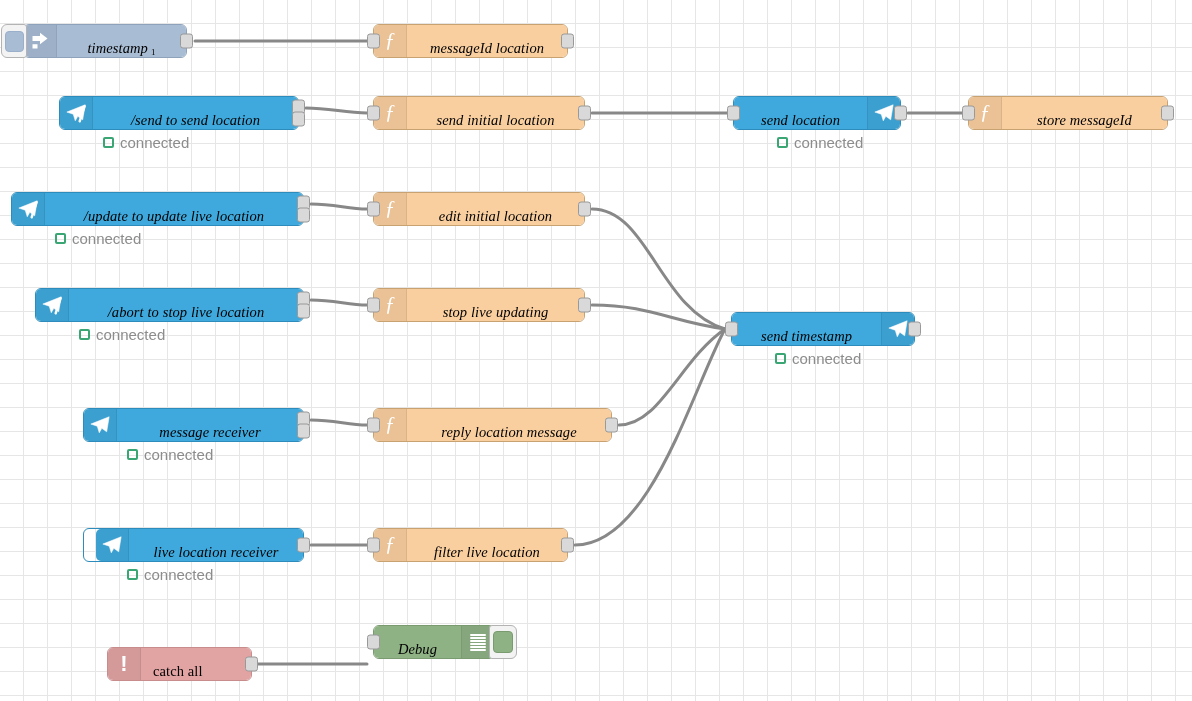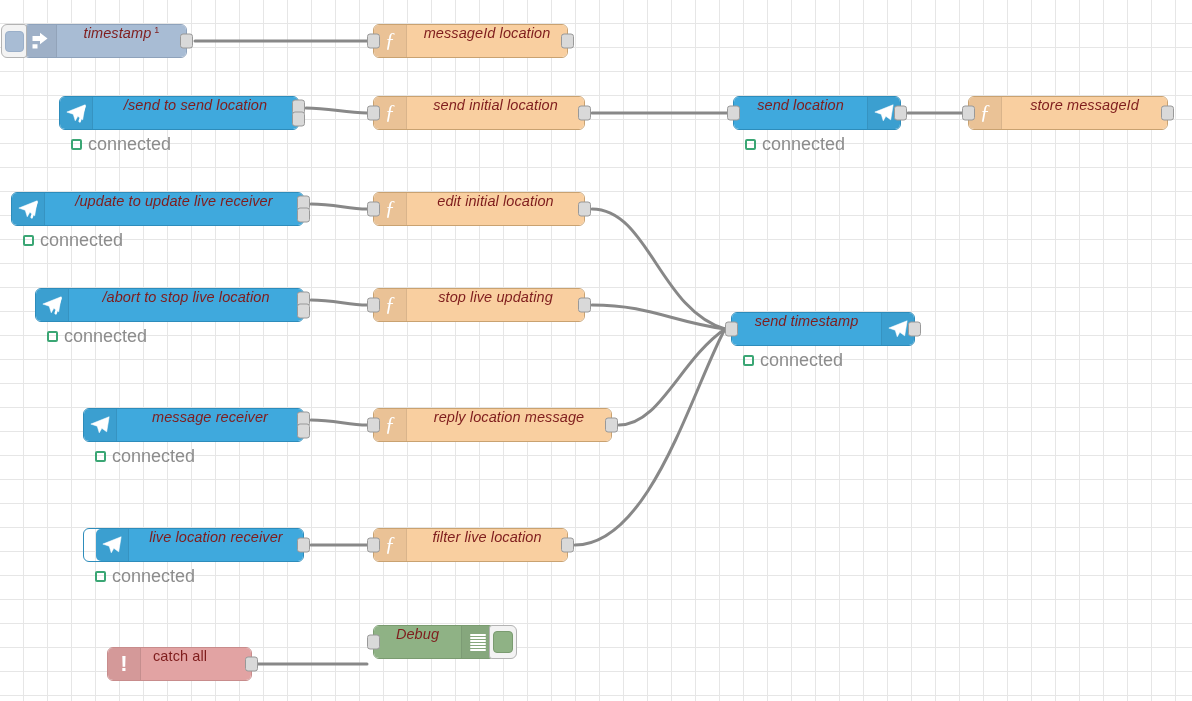--- a/index.html
+++ b/index.html
@@ -55,27 +55,28 @@
     display: flex;
     align-items: stretch;
     width: 100%;
     height: 100%;
     border-radius: 5px;
     overflow: hidden;
   }
   .node-label {
     flex: 1;
     display: flex;
-    align-items: flex-start;
+    align-items: flex-end;
     font-size: 14.5px;
     font-style: italic;
-    color: #7f1d1d;
+    color: #000000;
     white-space: nowrap;
     padding: 0 12px;
     letter-spacing: 0.1px;
+    font-family: Liberation Serif, serif;
   }
   .node-label.center { justify-content: center; }
   .node-label.left   { justify-content: flex-start; }
 
   .icon-box {
     width: 32px;
     display: flex;
     align-items: center;
     justify-content: center;
     flex: 0 0 32px;
@@ -138,24 +139,25 @@
     border: 1px solid #9aafc9;
     border-radius: 4px;
   }
 
   
   .status {
     position: absolute;
     display: flex;
     align-items: center;
     gap: 6px;
-    font-size: 18px;
+    font-size: 15px;
     color: #8c8c8c;
     white-space: nowrap;
     font-style: normal;
+    padding-left: 32px;
   }
   .status .dot {
     width: 11px;
     height: 11px;
     border: 2px solid #3aa674;
     border-radius: 2px;
     box-sizing: border-box;
     flex: 0 0 11px;
   }
 
@@ -324,21 +326,21 @@
       <div class="node n-telegram" style="left: 11px; top: 192px; width: 293px;">
         <div class="node-body">
           <div class="icon-box left">
             <span style="display: flex; align-items: center; justify-content: center;">
               <svg viewBox="0 0 24 24" class="tele-svg">
                 <path d="M22 3 L2 11 L9 13.3 L11.2 20.5 L14 15.6 L19.3 19.4 Z M9 13.3 L19 6" fill="#ffffff" stroke="#ffffff" stroke-width="0.6" stroke-linejoin="round"></path>
                 <path d="M21.5 4.5 L16 21" stroke="#ffffff" stroke-width="2.6" stroke-linecap="round" fill="none"></path>
               </svg>
             </span>
           </div>
-          <div class="node-label center">/update to update live receiver</div>
+          <div class="node-label center">/update to update live location</div>
         </div>
         <div class="port out p1"></div>
         <div class="port out p2"></div>
       </div>
       <div class="status" style="left: 23px; top: 230px;">
         <span class="dot"></span>
         <span>connected</span>
       </div>
       <div class="node n-function" style="left: 373px; top: 192px; width: 212px;">
         <div class="node-body">

